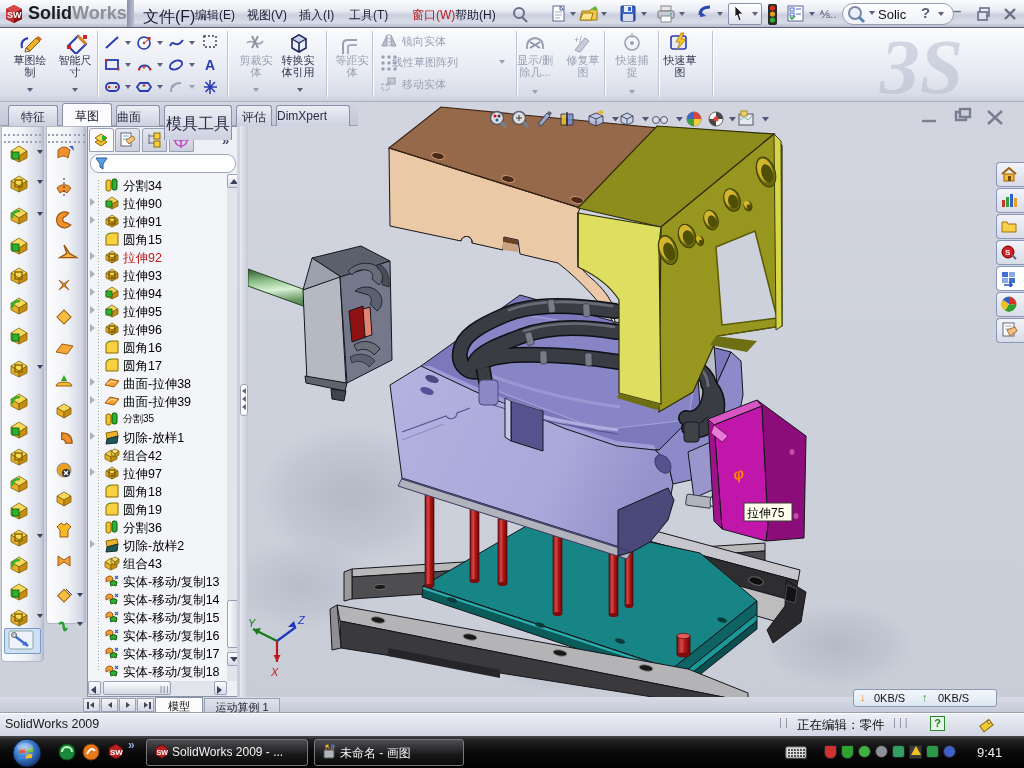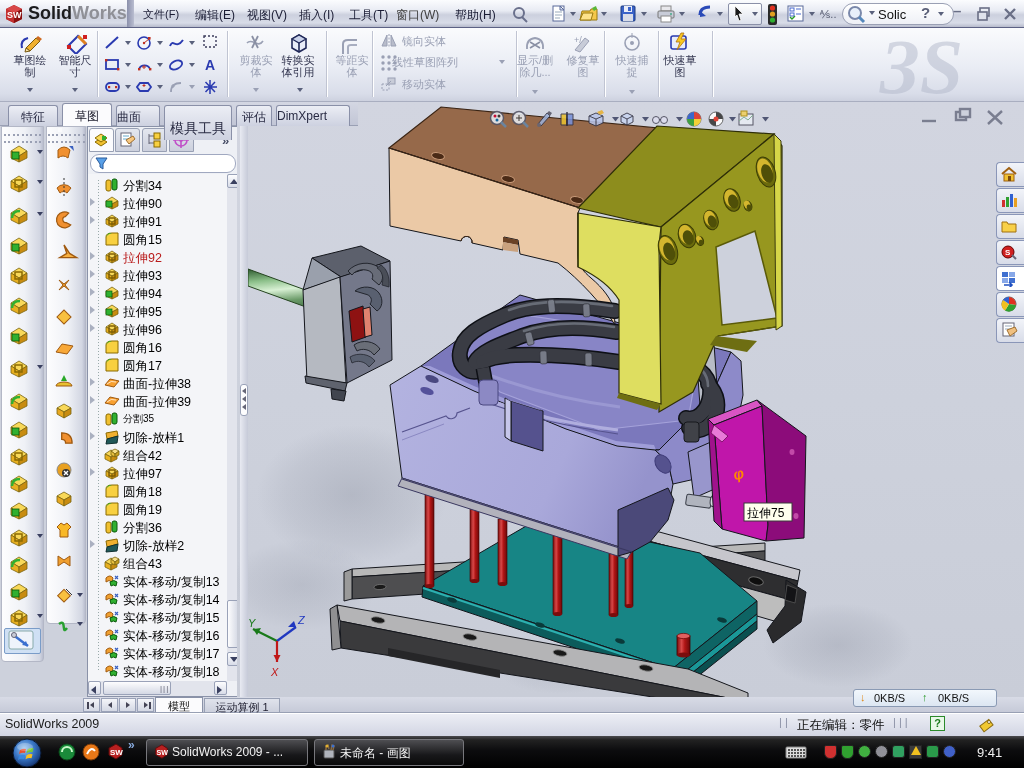--- a/index.html
+++ b/index.html
@@ -17,26 +17,26 @@
  <svg class="abs" style="left:3px;top:3px" width="22" height="22" viewBox="0 0 22 22">
   <polygon points="3,6 11,2 19,6 19,16 11,20 3,16" fill="#a01818"></polygon>
   <polygon points="3,6 11,10 11,20 3,16" fill="#c43030"></polygon>
   <polygon points="11,10 19,6 19,16 11,20" fill="#8a1010"></polygon>
   <polygon points="3,6 11,2 19,6 11,10" fill="#d84848"></polygon>
   <text x="4" y="15" font-size="9" font-weight="bold" fill="#fff">SW</text>
  </svg>
  <div class="abs" style="left:28px;top:3px;font-size:18px;font-weight:bold;letter-spacing:0px"><span style="color:#1c1c1e">Solid</span><span style="color:#8f9097">Works</span></div>
  <div class="abs" style="left:127px;top:0;width:7px;height:27px;background:linear-gradient(90deg,#8b90ab,#b9bdd0)"></div>
 </div>
-<div class="abs" style="left:143px;top:7px;font-size:11px;color:#1a1c34">文件(F)</div>
+<div class="abs" style="left:143px;top:7px;font-size:16px;color:#1a1c34">文件(F)</div>
 <div class="abs" style="left:195px;top:7px;font-size:12px;color:#1a1c34">编辑(E)</div>
 <div class="abs" style="left:247px;top:7px;font-size:12px;color:#1a1c34">视图(V)</div>
 <div class="abs" style="left:299px;top:7px;font-size:12px;color:#1a1c34">插入(I)</div>
 <div class="abs" style="left:349px;top:7px;font-size:12px;color:#1a1c34">工具(T)</div>
-<div class="abs" style="left:396px;top:7px;font-size:12px;color:#404040">窗口(W)</div>
+<div class="abs" style="left:412px;top:7px;font-size:12px;color:#b91c1c">窗口(W)</div>
 <div class="abs" style="left:455px;top:7px;font-size:12px;color:#1a1c34">帮助(H)</div>
 <svg class="abs" style="left:511px;top:6px" width="18" height="18" viewBox="0 0 18 18">
 <circle cx="8" cy="7" r="5" fill="none" stroke="#6a708c" stroke-width="2"></circle>
     <line x1="11" y1="11" x2="16" y2="16" stroke="#6a708c" stroke-width="2"></line>
   </svg>
 <svg class="abs" style="left:549px;top:4px" width="20" height="20" viewBox="0 0 20 20">
  <rect x="4" y="2" width="11" height="15" fill="#fff" stroke="#5a6a9a"></rect>
     <path d="M11 2 l4 4 h-4 z" fill="#dce4f4" stroke="#5a6a9a"></path>
  <line x1="6" y1="8" x2="13" y2="8" stroke="#9ab" stroke-width="1"></line>
     <line x1="6" y1="11" x2="13" y2="11" stroke="#9ab"></line>
@@ -252,21 +252,21 @@
 <div class="dd ddg" style="left:629px;top:90px"></div>
 <div class="abs rtxt en" style="left:658px;top:55px;width:44px">快速草<br>图</div>
 <svg class="ico" style="left:668px;top:31px" width="24" height="24" viewBox="0 0 24 24">
  <rect x="3" y="5" width="15" height="13" rx="2" fill="#e8ecfa" stroke="#2a3ab0" stroke-width="1.6"></rect>
  <path d="M13 2 L8 11 L12 11 L9 19 L18 8 L13 8 L16 2 Z" fill="#f8c820" stroke="#b07010" stroke-width="0.8"></path>
 </svg>
 <div class="abs" style="left:0;top:102px;width:358px;height:24px;background:linear-gradient(180deg,#d4d7e3,#c2c6d6);border-bottom:1px solid #9aa0b4;z-index:4"></div>
 <div class="abs" style="left:8px;top:105px;width:50px;height:21px;background:linear-gradient(180deg,#eceef5,#cdd1e0);border:1px solid #8a90a8;border-bottom:none;border-radius:3px 3px 0 0;font-size:12px;color:#2a2c44;text-align:center;padding-top:3px;z-index:5">特征</div>
 <div class="abs" style="left:62px;top:103px;width:50px;height:23px;background:#fbfbfd;border:1px solid #8a90a8;border-bottom:none;border-radius:3px 3px 0 0;font-size:12px;color:#1a1a2a;text-align:center;padding-top:4px;z-index:6">草图</div>
 <div class="abs" style="left:116px;top:105px;width:44px;height:21px;background:linear-gradient(180deg,#eceef5,#cdd1e0);border:1px solid #8a90a8;border-bottom:none;border-radius:3px 3px 0 0;font-size:12px;color:#2a2c44;text-align:left;padding-top:3px;z-index:5">曲面</div>
-<div class="abs" style="left:164px;top:105px;width:68px;height:35px;background:linear-gradient(180deg,#eceef5,#cdd1e0);border:1px solid #8a90a8;border-bottom:none;border-radius:3px 3px 0 0;font-size:14px;color:#2a2c44;text-align:center;padding-top:14px;z-index:5">模具工具</div>
+<div class="abs" style="left:164px;top:105px;width:68px;height:35px;background:linear-gradient(180deg,#eceef5,#cdd1e0);border:1px solid #8a90a8;border-bottom:none;border-radius:3px 3px 0 0;font-size:16px;color:#2a2c44;text-align:center;padding-top:8px;z-index:5">模具工具</div>
 <div class="abs" style="left:236px;top:105px;width:36px;height:21px;background:linear-gradient(180deg,#eceef5,#cdd1e0);border:1px solid #8a90a8;border-bottom:none;border-radius:3px 3px 0 0;font-size:12px;color:#2a2c44;text-align:center;padding-top:3px;z-index:5">评估</div>
 <div class="abs" style="left:276px;top:105px;width:74px;height:21px;background:linear-gradient(180deg,#eceef5,#cdd1e0);border:1px solid #8a90a8;border-bottom:none;border-radius:3px 3px 0 0;font-size:12px;color:#2a2c44;text-align:left;padding-top:3px;z-index:5">DimXpert</div>
 <div class="abs" style="left:1px;top:126px;width:43px;height:536px;background:linear-gradient(90deg,#fdfdfe,#eff1f6 55%,#d2d6e2 92%,#b9bdce);border:1px solid #b3b7c6;border-radius:0 0 4px 4px"></div>
 <div class="abs" style="left:46px;top:126px;width:40px;height:498px;background:linear-gradient(90deg,#fdfdfe,#eff1f6 55%,#d2d6e2 92%,#b9bdce);border:1px solid #b3b7c6;border-radius:0 0 4px 4px"></div>
 <div class="abs" style="left:1px;top:129px;width:43px;text-align:center;line-height:3px"><span style="display:inline-block;width:2px;height:2px;background:#9aa0b4;margin:0 1.2px"></span><span style="display:inline-block;width:2px;height:2px;background:#9aa0b4;margin:0 1.2px"></span><span style="display:inline-block;width:2px;height:2px;background:#9aa0b4;margin:0 1.2px"></span><span style="display:inline-block;width:2px;height:2px;background:#9aa0b4;margin:0 1.2px"></span><span style="display:inline-block;width:2px;height:2px;background:#9aa0b4;margin:0 1.2px"></span><span style="display:inline-block;width:2px;height:2px;background:#9aa0b4;margin:0 1.2px"></span><span style="display:inline-block;width:2px;height:2px;background:#9aa0b4;margin:0 1.2px"></span><span style="display:inline-block;width:2px;height:2px;background:#9aa0b4;margin:0 1.2px"></span><span style="display:inline-block;width:2px;height:2px;background:#9aa0b4;margin:0 1.2px"></span><br><span style="display:inline-block;width:2px;height:2px;background:#9aa0b4;margin:0 1.2px"></span><span style="display:inline-block;width:2px;height:2px;background:#9aa0b4;margin:0 1.2px"></span><span style="display:inline-block;width:2px;height:2px;background:#9aa0b4;margin:0 1.2px"></span><span style="display:inline-block;width:2px;height:2px;background:#9aa0b4;margin:0 1.2px"></span><span style="display:inline-block;width:2px;height:2px;background:#9aa0b4;margin:0 1.2px"></span><span style="display:inline-block;width:2px;height:2px;background:#9aa0b4;margin:0 1.2px"></span><span style="display:inline-block;width:2px;height:2px;background:#9aa0b4;margin:0 1.2px"></span><span style="display:inline-block;width:2px;height:2px;background:#9aa0b4;margin:0 1.2px"></span><span style="display:inline-block;width:2px;height:2px;background:#9aa0b4;margin:0 1.2px"></span></div>
 <div class="abs" style="left:46px;top:129px;width:40px;text-align:center;line-height:3px"><span style="display:inline-block;width:2px;height:2px;background:#9aa0b4;margin:0 1.2px"></span><span style="display:inline-block;width:2px;height:2px;background:#9aa0b4;margin:0 1.2px"></span><span style="display:inline-block;width:2px;height:2px;background:#9aa0b4;margin:0 1.2px"></span><span style="display:inline-block;width:2px;height:2px;background:#9aa0b4;margin:0 1.2px"></span><span style="display:inline-block;width:2px;height:2px;background:#9aa0b4;margin:0 1.2px"></span><span style="display:inline-block;width:2px;height:2px;background:#9aa0b4;margin:0 1.2px"></span><span style="display:inline-block;width:2px;height:2px;background:#9aa0b4;margin:0 1.2px"></span><span style="display:inline-block;width:2px;height:2px;background:#9aa0b4;margin:0 1.2px"></span><span style="display:inline-block;width:2px;height:2px;background:#9aa0b4;margin:0 1.2px"></span><br><span style="display:inline-block;width:2px;height:2px;background:#9aa0b4;margin:0 1.2px"></span><span style="display:inline-block;width:2px;height:2px;background:#9aa0b4;margin:0 1.2px"></span><span style="display:inline-block;width:2px;height:2px;background:#9aa0b4;margin:0 1.2px"></span><span style="display:inline-block;width:2px;height:2px;background:#9aa0b4;margin:0 1.2px"></span><span style="display:inline-block;width:2px;height:2px;background:#9aa0b4;margin:0 1.2px"></span><span style="display:inline-block;width:2px;height:2px;background:#9aa0b4;margin:0 1.2px"></span><span style="display:inline-block;width:2px;height:2px;background:#9aa0b4;margin:0 1.2px"></span><span style="display:inline-block;width:2px;height:2px;background:#9aa0b4;margin:0 1.2px"></span><span style="display:inline-block;width:2px;height:2px;background:#9aa0b4;margin:0 1.2px"></span></div>
 <svg class="ico" style="left:6px;top:126px" width="38" height="536" viewBox="0 0 38 536">
     <g transform="translate(3,18)">
       <polygon points="2,7 10,2 18,7 10,12" fill="#f8d858" stroke="#7a6410" stroke-width="0.8"></polygon>
       <polygon points="2,7 10,12 10,18 2,14" fill="#e8b020" stroke="#7a6410" stroke-width="0.8"></polygon>

